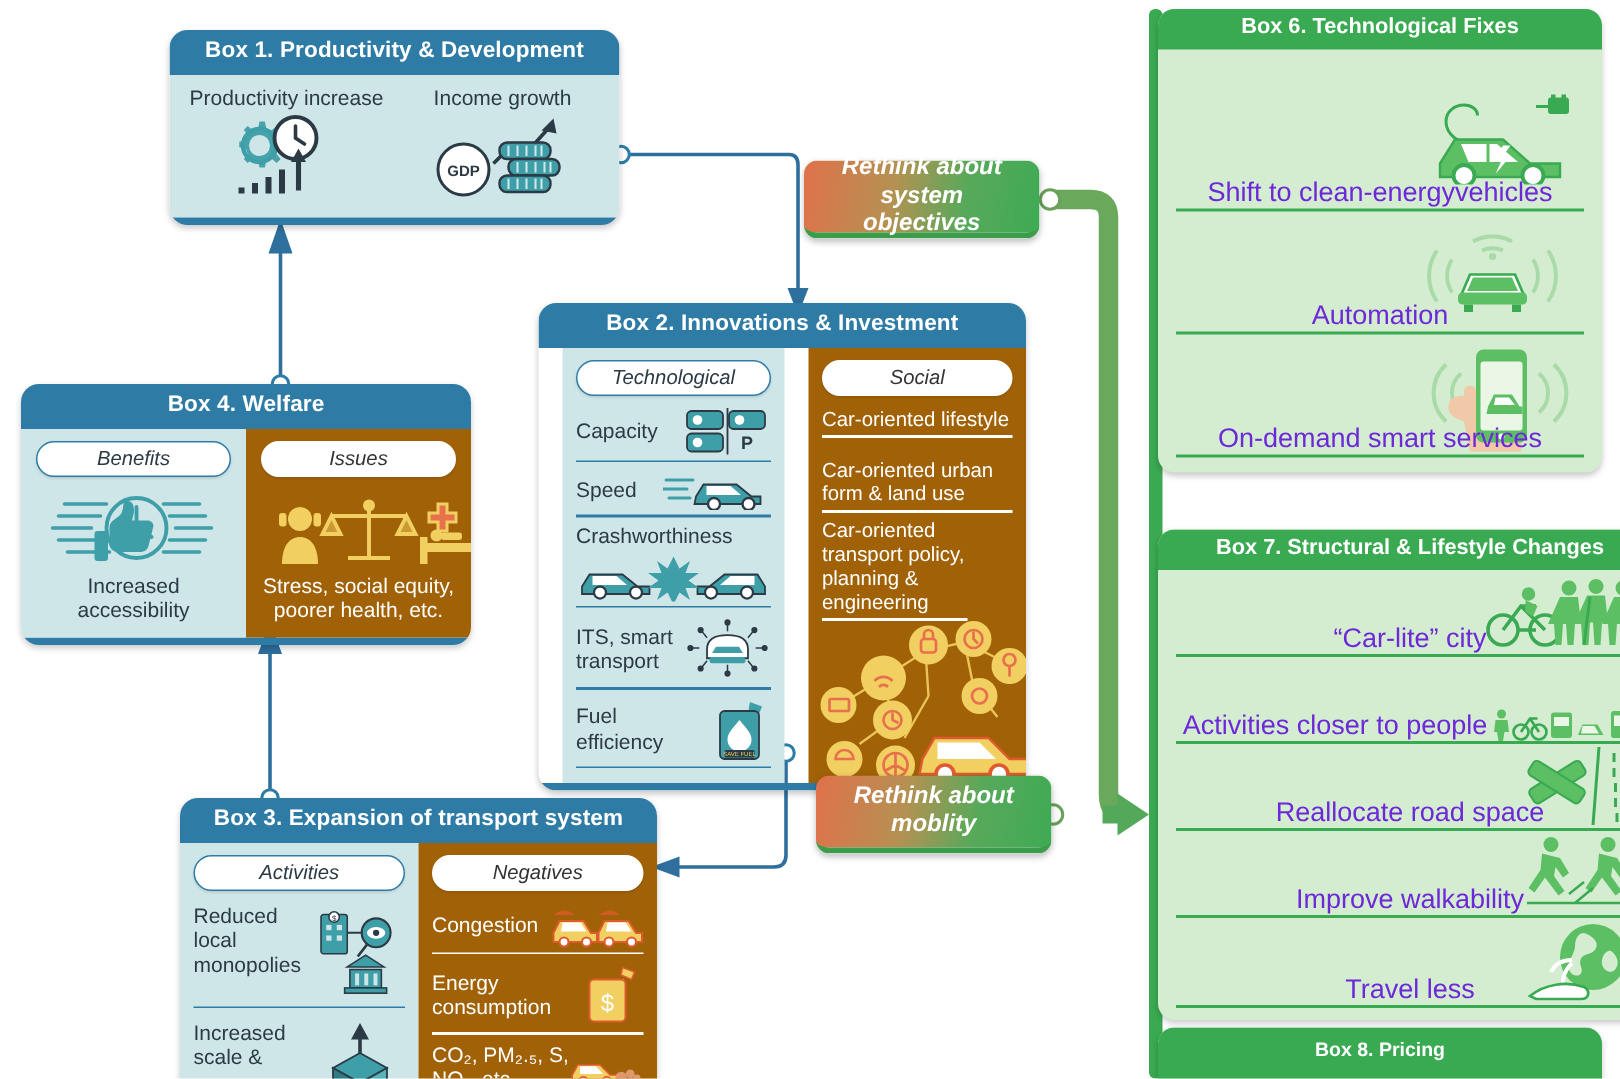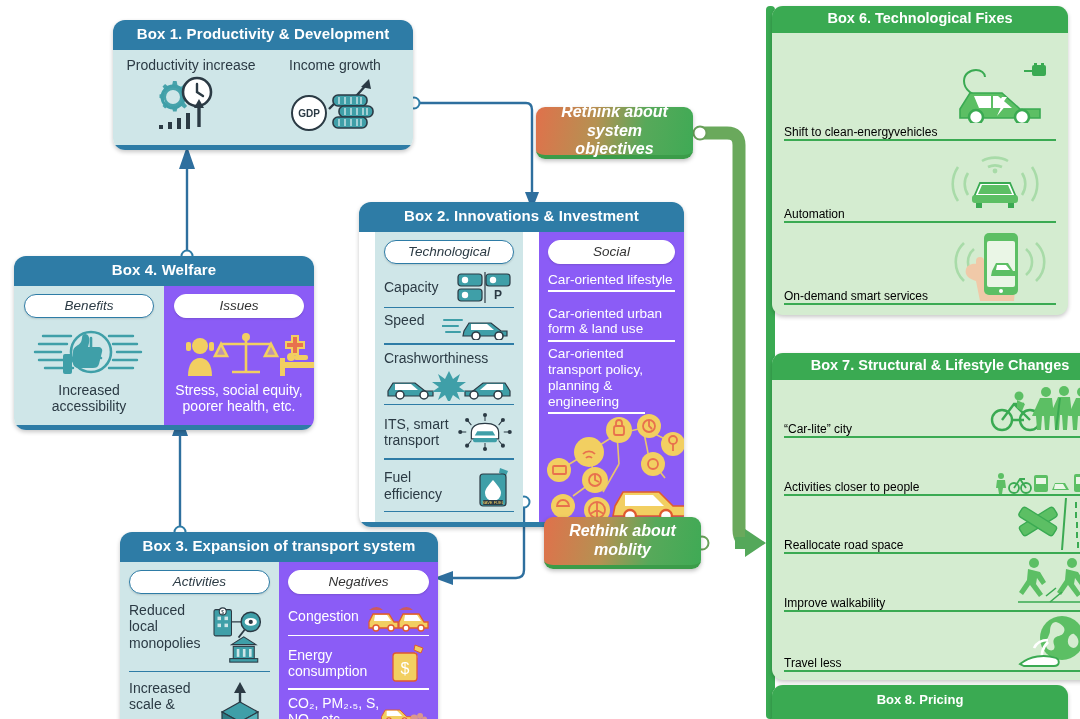--- a/index.html
+++ b/index.html
@@ -6,21 +6,21 @@
   body{width:1080px;height:719px;overflow:hidden;font-family:"Liberation Sans",sans-serif;}
   #stage{position:relative;width:1080px;height:719px;}
 
   
   .box{position:absolute;border-radius:12px;box-shadow:0 2px 4px rgba(0,0,0,.22);overflow:hidden;}
   .box .hdr{background:#2e7ca6;color:#fff;font-size:15px;font-weight:bold;text-align:center;
             padding:6px 4px 7px;letter-spacing:.1px;line-height:1.1;}
   .box .body{display:flex;}
   .pane{padding:8px 10px 10px;box-sizing:border-box;}
   .pane.blue{background:#cfe6e8;}
-  .pane.orange{background:#8b5cf6;}
+  .pane.orange{background:#a16207;}
   .box-bottom-rule{height:5px;background:#2e7ca6;}
 
   .pill{display:block;margin:0 auto 8px;background:#fff;border:1.6px solid #2e7ca6;border-radius:20px;
         font-style:italic;font-size:13.5px;color:#2b3a44;text-align:center;padding:3px 10px 4px;
         max-width:150px;box-shadow:0 1px 2px rgba(0,0,0,.13);}
   .pill.on-orange{border-color:#fff;color:#333;}
 
   .row{position:relative;}
   .row .lbl{font-size:14px;color:#2b3a44;line-height:1.18;}
   .pane.orange .row .lbl{color:#ffffff;}
@@ -55,21 +55,21 @@
   #box3 .row{min-height:34px;margin-bottom:4px;}
 
   
   #greenbar{position:absolute;left:766px;top:6px;width:9px;height:713px;background:#3aaa52;border-radius:4px;}
   .gbox{position:absolute;border-radius:11px 11px 11px 11px;overflow:hidden;
         box-shadow:0 2px 4px rgba(0,0,0,.22);background:#d4ecd0;}
   .gbox .ghdr{background:#3aaa52;color:#fff;font-size:14.5px;font-weight:bold;text-align:center;
               padding:5px 4px 6px;line-height:1.1;}
   .gbox .gbody{padding:4px 12px 6px;}
   .grow{position:relative;display:flex;align-items:flex-end;}
-  .grow .gl{font-size:12px;color:#000000;line-height:1.18;flex:1;}
+  .grow .gl{font-size:18px;color:#6d28d9;line-height:1.18;flex:1;text-align:center;}
   .grule{height:1.6px;background:#3aaa52;}
   #box6{left:772px;top:6px;width:296px;}
   #box7{left:772px;top:353px;width:336px;}
   #box8{left:772px;top:685px;width:296px;}
 
   
   .rethink{position:absolute;border-radius:9px;color:#fff;font-style:italic;font-weight:bold;
            font-size:16px;text-align:center;line-height:1.18;display:flex;align-items:center;
            justify-content:center;box-sizing:border-box;padding:4px 12px;
            background:linear-gradient(100deg,#e0714b 0%,#b59152 38%,#57a95a 68%,#3faa55 100%);
@@ -246,21 +246,21 @@
                   <circle cx="9" cy="23" r="3.2"></circle>
                 </g>
               <path d="M29 0 L29 31" stroke="#2b3a44" stroke-width="1.2"></path>
               <text x="42" y="27" text-anchor="middle" font-family="Liberation Sans, sans-serif" font-size="12" font-weight="bold" fill="#2b3a44">P</text>
             </svg>
           </div>
           <div class="rule"></div>
         </div>
 
         <div class="row">
-          <div style="display:flex;align-items:flex-start;">
+          <div style="display:flex;align-items:center;">
             <span class="lbl">Speed</span>
             <svg class="icn" width="72" height="28" viewBox="0 0 72 28" style="margin-left:auto">
               <g stroke="#3f9fa8" stroke-width="2" stroke-linecap="round">
                   <path d="M2 8 H20M0 14 H16M4 20 H18"></path>
                 </g>
               <path d="M22 19 l5-8 h22 l10 8 h6 v5 h-44 z" fill="#3f9fa8" stroke="#2b3a44" stroke-width="1.2"></path>
               <path d="M29 12 h16 l7 6 h-23 z" fill="#fff"></path>
               <circle cx="34" cy="24" r="4" fill="#fff" stroke="#2b3a44" stroke-width="1.6"></circle>
               <circle cx="57" cy="24" r="4" fill="#fff" stroke="#2b3a44" stroke-width="1.6"></circle>
             </svg>

